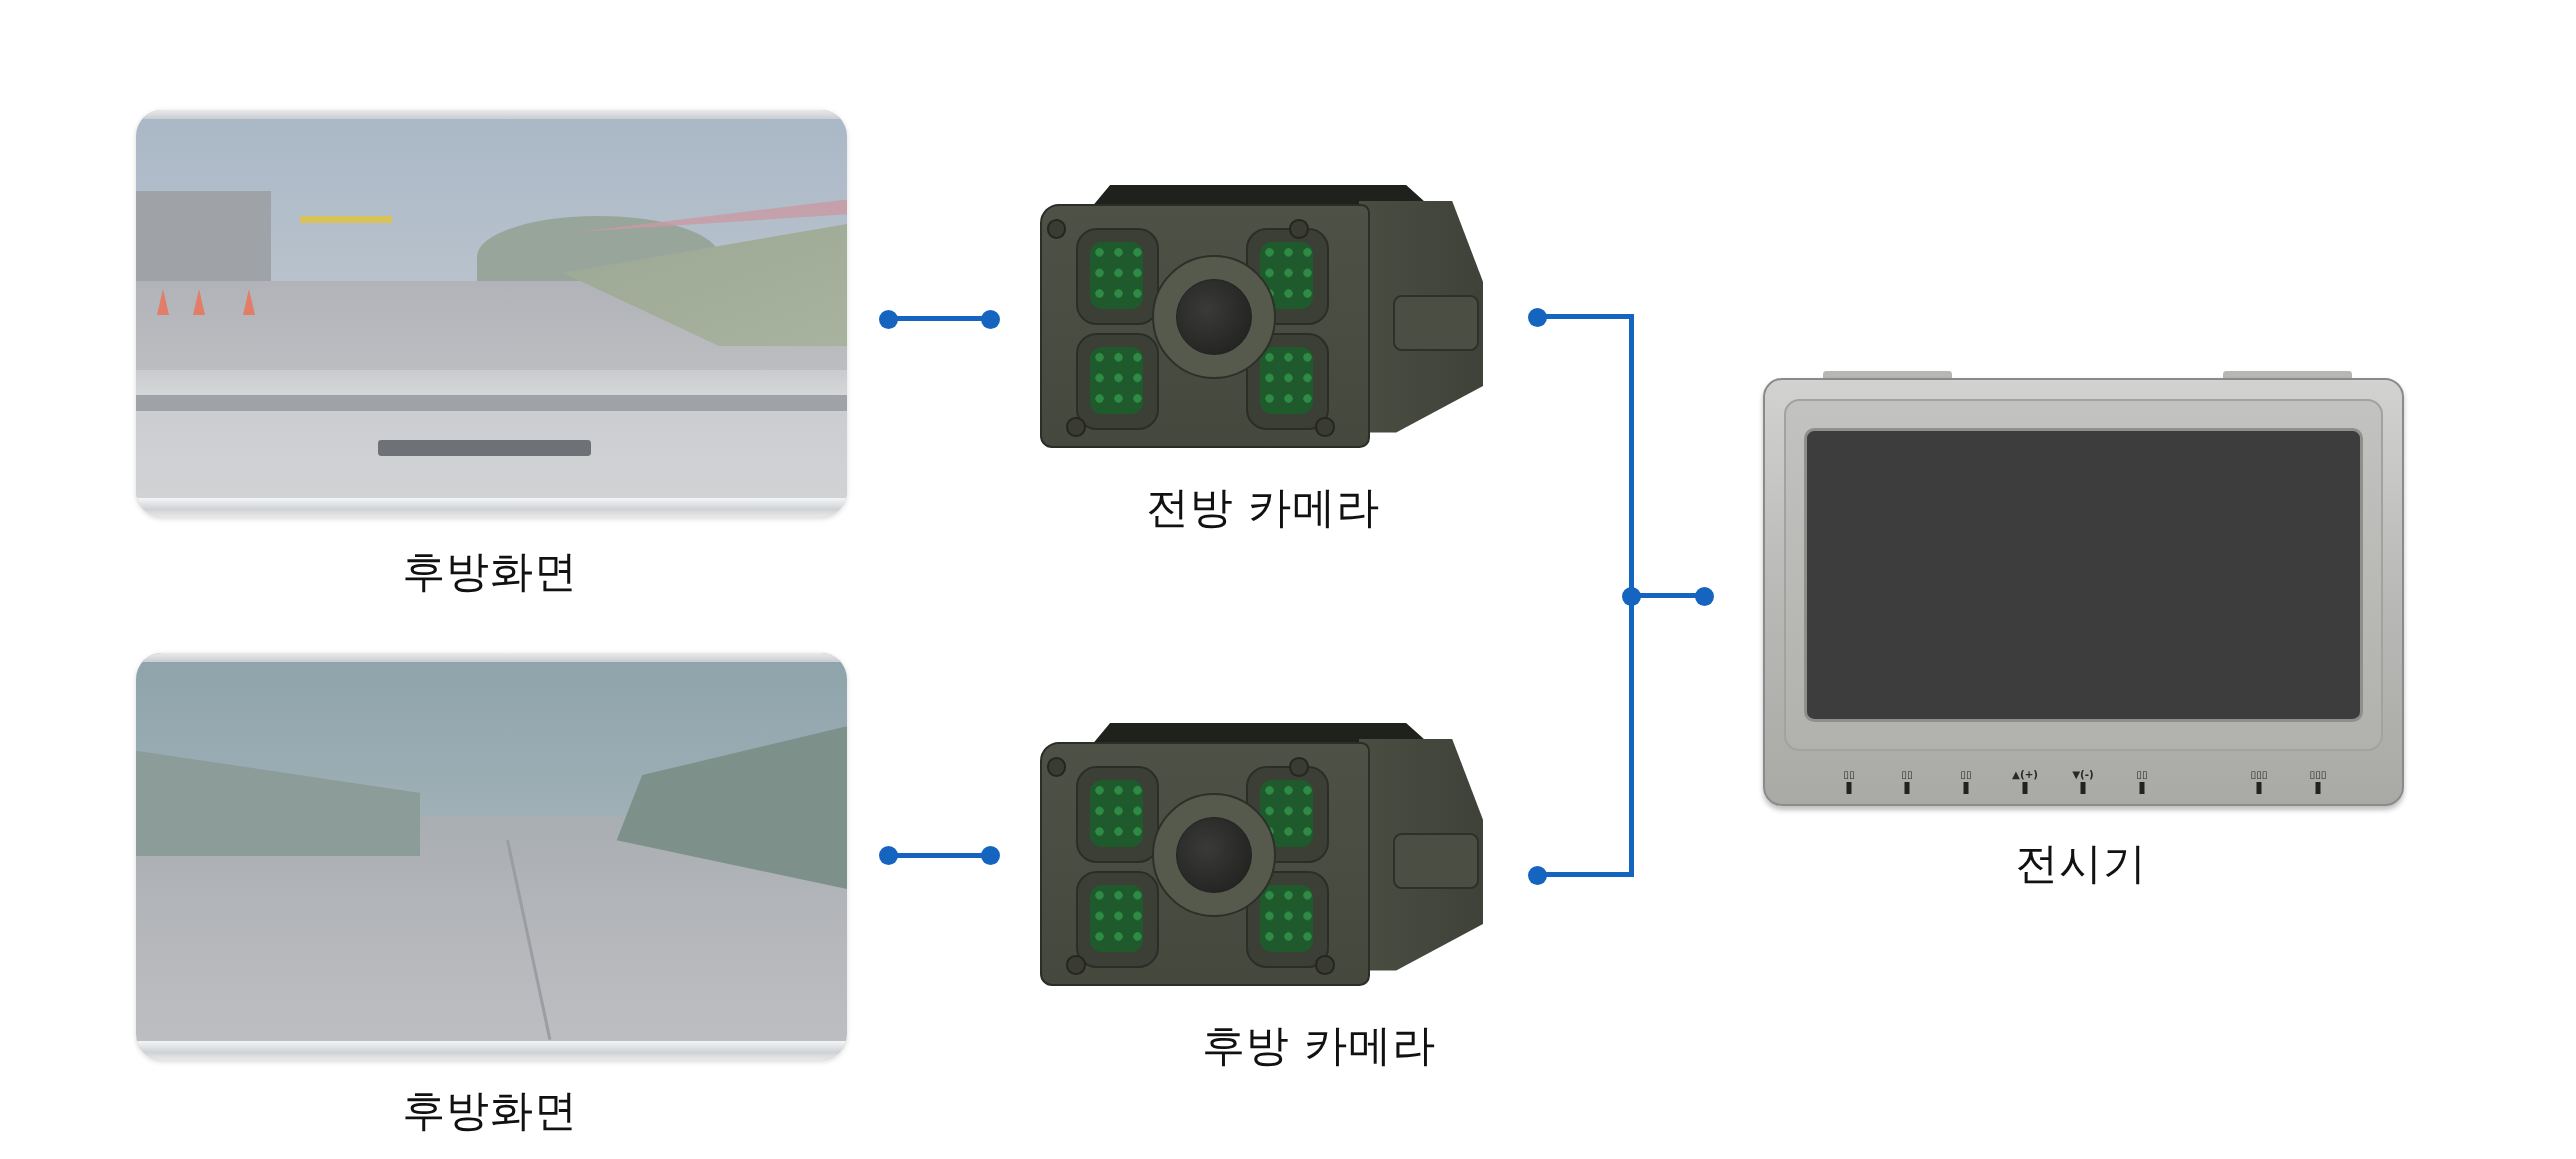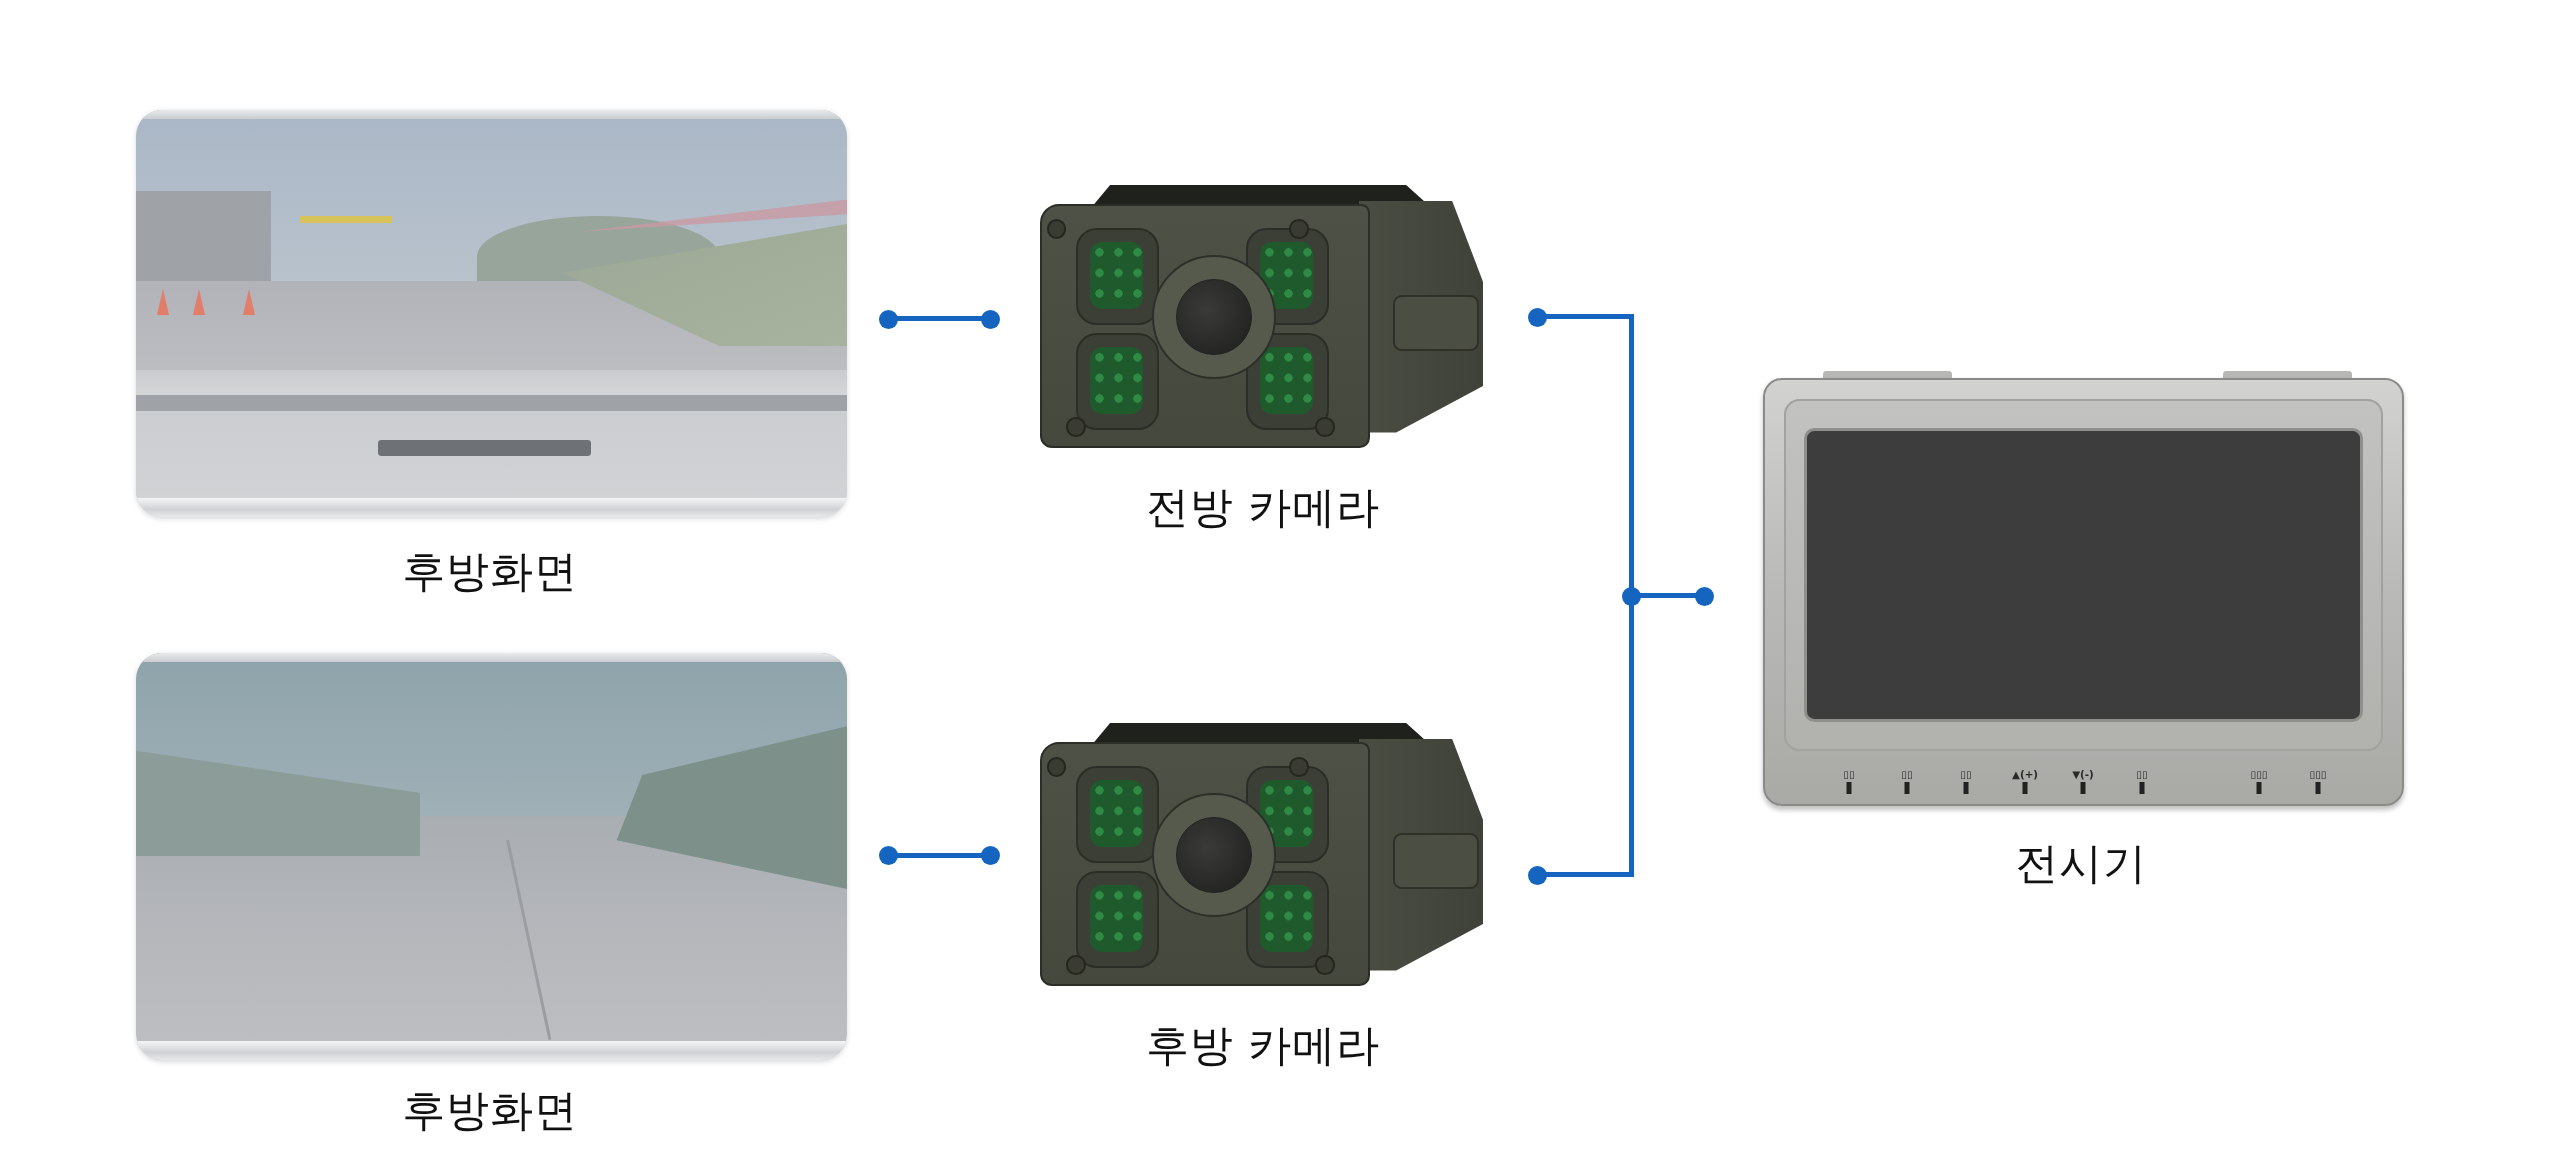--- a/index.html
+++ b/index.html
@@ -146,21 +146,21 @@
   <div class="led-pod" style="left:206px;top:148px;">
       <div class="leds"></div>
     </div>
   <div class="cam-lens-ring"></div>
   <div class="cam-lens"></div>
   <div class="screw" style="left:6.9px;top:34px;"></div>
   <div class="screw" style="left:249px;top:34px;"></div>
   <div class="screw" style="left:26px;top:232px;"></div>
   <div class="screw" style="left:275px;top:232px;"></div>
 </div>
-<div class="label" style="left:1263px;top:1017px;">후방 카메라</div>
+<div class="label" style="left:1319px;top:1017px;">후방 카메라</div>
 
 <div class="line" style="left:1537px;top:314px;width:97px;height:5.2px;"></div>
 <div class="line" style="left:1537px;top:872px;width:97px;height:5.2px;"></div>
 <div class="line" style="left:1629px;top:314px;width:5.2px;height:563px;"></div>
 <div class="line" style="left:1631px;top:593px;width:72px;height:5.2px;"></div>
 <div class="dot" style="left:1537px;top:317px;"></div>
 <div class="dot" style="left:1537px;top:875px;"></div>
 <div class="dot" style="left:1631px;top:596px;"></div>
 <div class="dot" style="left:1704px;top:596px;"></div>
 

